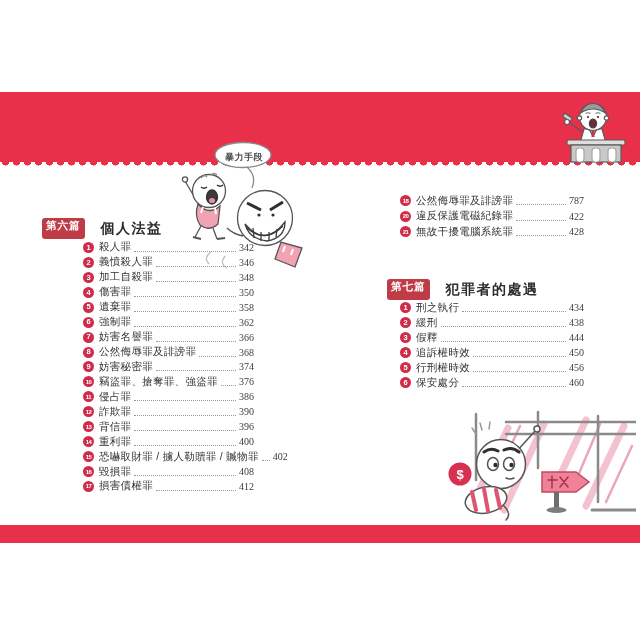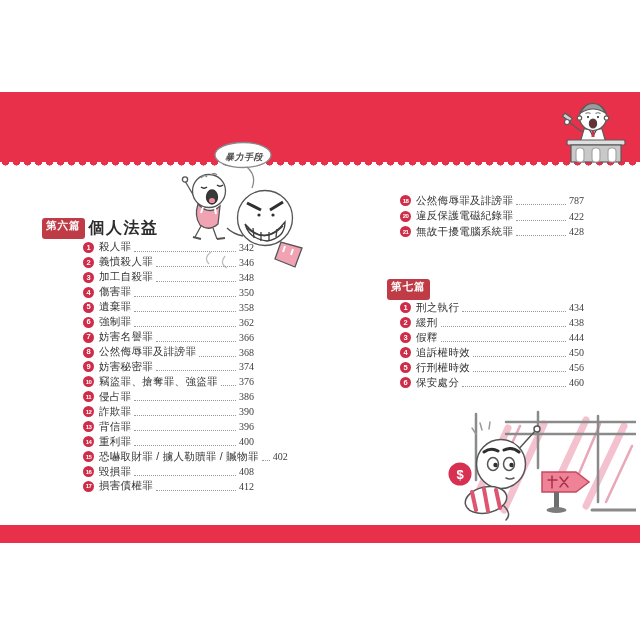--- a/index.html
+++ b/index.html
@@ -10,31 +10,31 @@
   .band-top{position:absolute;left:0;top:92px;width:640px;height:70px;background:#e8304b;}
   .perforation{position:absolute;left:0;top:162px;width:640px;height:6px;
      background-image:radial-gradient(circle at 5.5px 0px,#e8304b 3.4px,rgba(232,48,75,0) 3.7px);
      background-size:11px 6px;background-repeat:repeat-x;}
   .band-bottom{position:absolute;left:0;top:525px;width:640px;height:18px;background:#e8304b;}
 
   
   .judge{position:absolute;left:551px;top:98px;width:88px;height:65px;}
   .chase{position:absolute;left:181px;top:140px;width:127px;height:130px;}
   .bubble-text{position:absolute;left:218px;top:151px;width:52px;text-align:center;
-     font-size:9px;font-weight:bold;color:#4a4a4a;letter-spacing:0.5px;font-style:italic;}
+     font-size:9px;font-weight:bold;color:#4a4a4a;letter-spacing:0.5px;}
   .thief{position:absolute;left:446px;top:410px;width:190px;height:114px;}
 
   
   .col{position:absolute;}
   .col-left{left:42px;top:219px;width:214px;}
   .col-right{left:371px;top:193px;width:216px;}
   .sec-header{display:flex;align-items:center;height:19px;}
   .badge{background:#bf3b45;color:#ffffff;font-size:10.5px;font-weight:bold;
      padding:2px 4px 9px 4px;border-radius:3px;line-height:1;letter-spacing:1px;flex:none;}
-  .sec-title{font-size:16px;font-weight:bold;color:#2d2d2d;margin-left:4px;
+  .sec-title{font-size:14px;font-weight:bold;color:#2d2d2d;margin-left:16px;
      letter-spacing:1.5px;white-space:nowrap;}
 
   .rows{position:absolute;}
   .rows-left{left:41px;top:21px;width:171px;}
   .rows-ra{left:29px;top:0;width:184px;}
   .rows-rb{left:29px;top:107px;width:184px;}
   .toc-row{display:flex;align-items:center;white-space:nowrap;}
   .h-left .toc-row{height:14.95px;}
   .h-ra .toc-row{height:15.5px;}
   .h-rb .toc-row{height:15px;}
@@ -291,20 +291,21 @@
         </div>
         <div class="toc-row">
           <span class="ncircle two">21</span>
           <span class="lbl">無故干擾電腦系統罪</span>
           <span class="dots"></span>
           <span class="pg">428</span>
         </div>
       </div>
     <div class="sec-header" style="position:absolute;left:16px;top:87px;">
       <span class="badge">第七篇</span>
+      <span class="sec-title">犯罪者的處遇</span>
     </div>
     <div class="rows rows-rb h-rb" id="rows-right-b">
         <div class="toc-row">
           <span class="ncircle">1</span>
           <span class="lbl">刑之執行</span>
           <span class="dots"></span>
           <span class="pg">434</span>
         </div>
         <div class="toc-row">
           <span class="ncircle">2</span>

